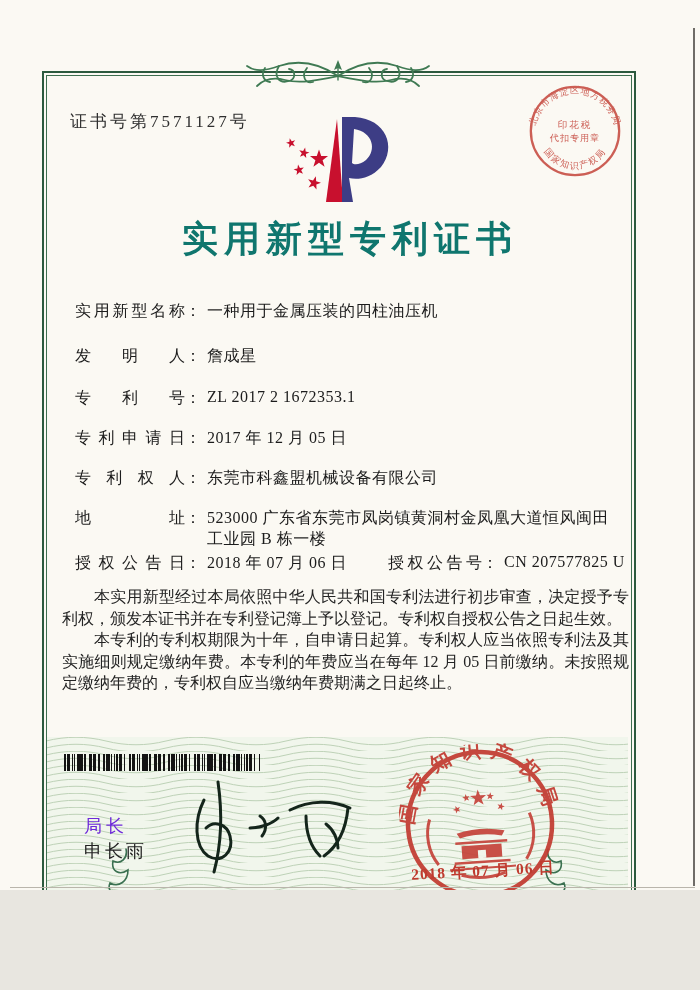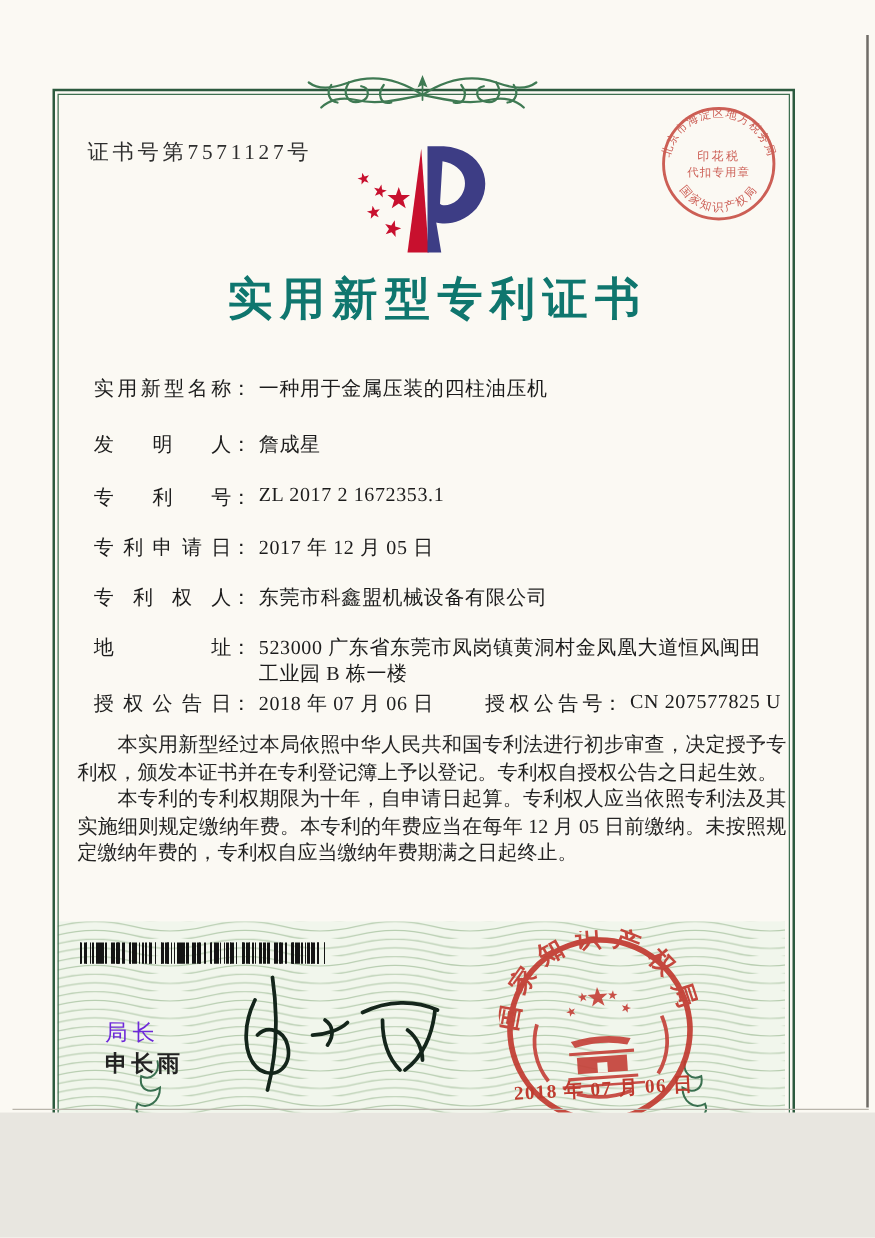--- a/index.html
+++ b/index.html
@@ -22,21 +22,21 @@
 
   .body-text{position:absolute;left:62px;top:586px;width:567px;font-size:16px;line-height:21.5px;text-align:justify;color:#242424;}
   .body-text p{margin:0;text-indent:2em;}
 
   .barcode{position:absolute;left:64px;top:754px;width:196px;height:17px;
     background:
       repeating-linear-gradient(90deg,#141414 0 2px,rgba(0,0,0,0) 2px 3px,#141414 3px 6px,rgba(0,0,0,0) 6px 8px,#141414 8px 9px,rgba(0,0,0,0) 9px 13px),
       repeating-linear-gradient(90deg,#141414 0 1px,rgba(0,0,0,0) 1px 5px);}
 
   .sig-title{position:absolute;left:84px;top:814px;font-size:18px;letter-spacing:4px;color:#6d28d9;}
-  .sig-name{position:absolute;left:84px;top:839px;font-size:18px;letter-spacing:3px;color:#222;font-weight:bold;}
+  .sig-name{position:absolute;left:84px;top:839px;font-size:18px;letter-spacing:3px;color:#222;}
   .sig-svg{position:absolute;left:178px;top:776px;}
 
   .tax-stamp{position:absolute;left:527px;top:83px;opacity:.88;}
   .logo{position:absolute;left:280px;top:109px;}
   .orn-top{position:absolute;left:243px;top:54px;}
   .guilloche{position:absolute;left:46px;top:737px;}
   .seal{position:absolute;left:400px;top:744px;transform:rotate(-4deg);opacity:.92;}
   .seal-date{position:absolute;left:404px;top:861px;width:158px;text-align:center;font-size:15.5px;letter-spacing:1px;color:#bf3b2f;transform:rotate(-3deg);font-weight:bold;}
 
   .footer{position:absolute;left:0;right:0;top:909px;text-align:center;font-size:14.5px;letter-spacing:2px;color:#c2410c;}

